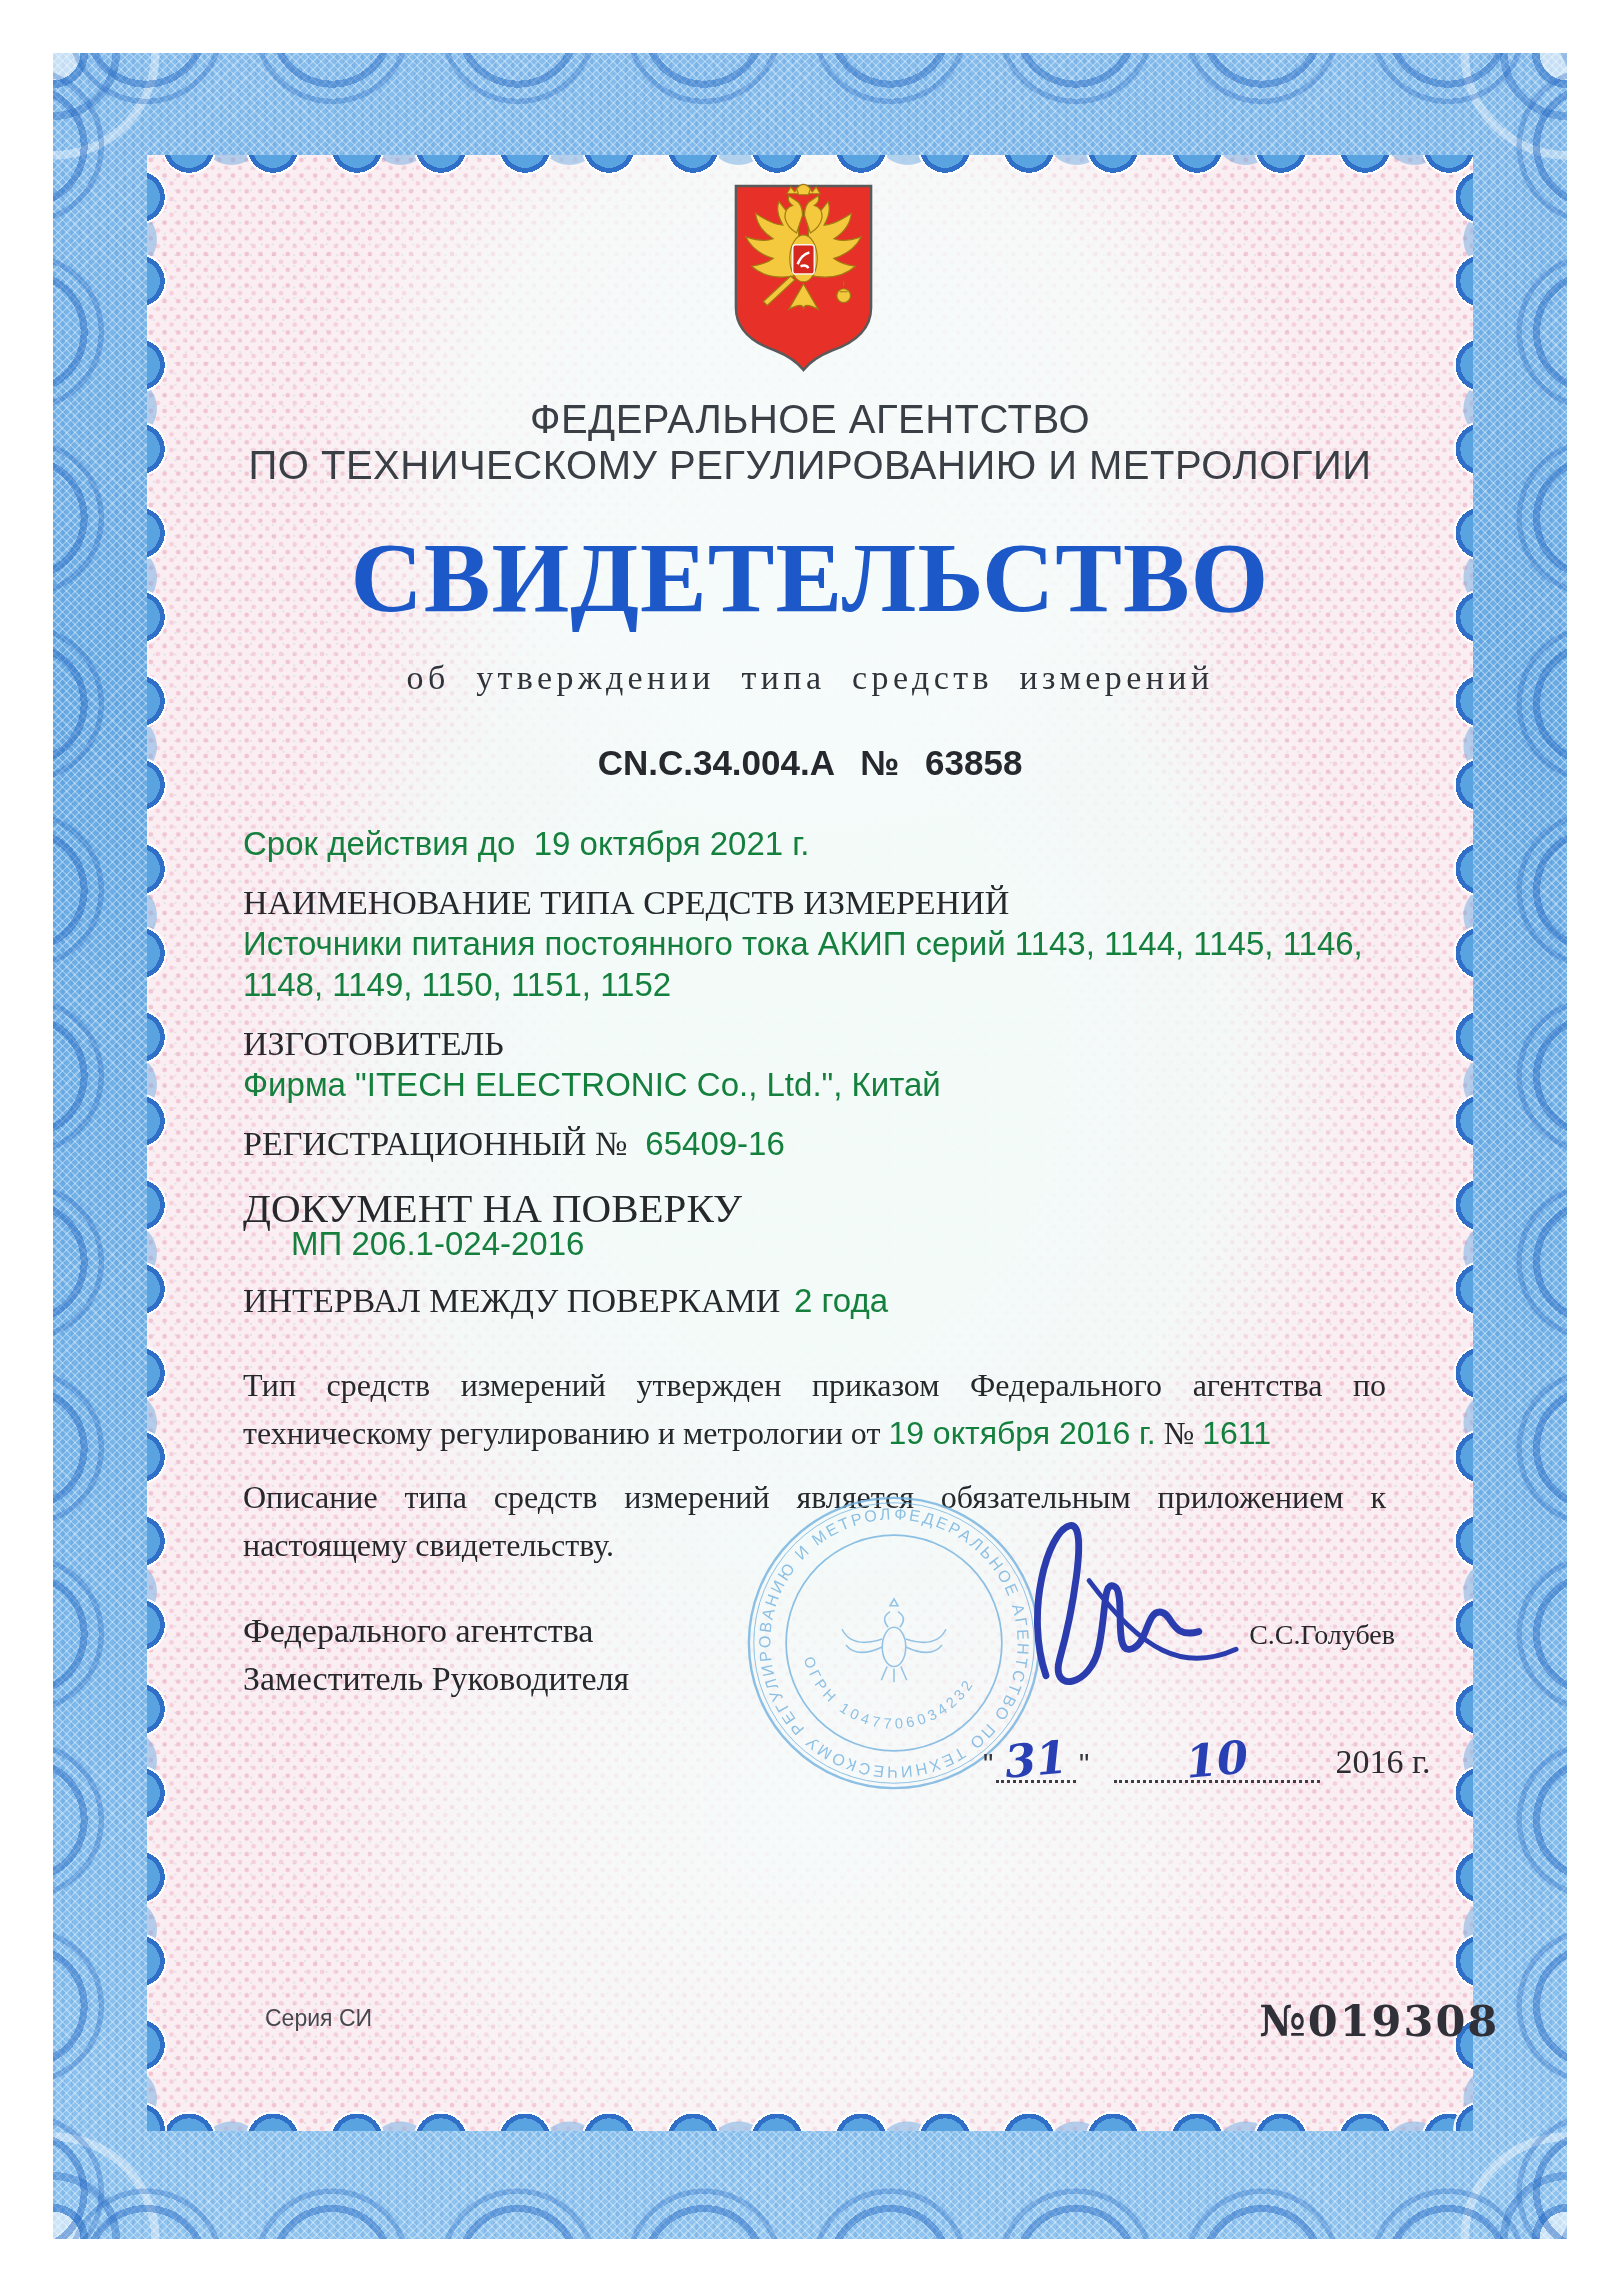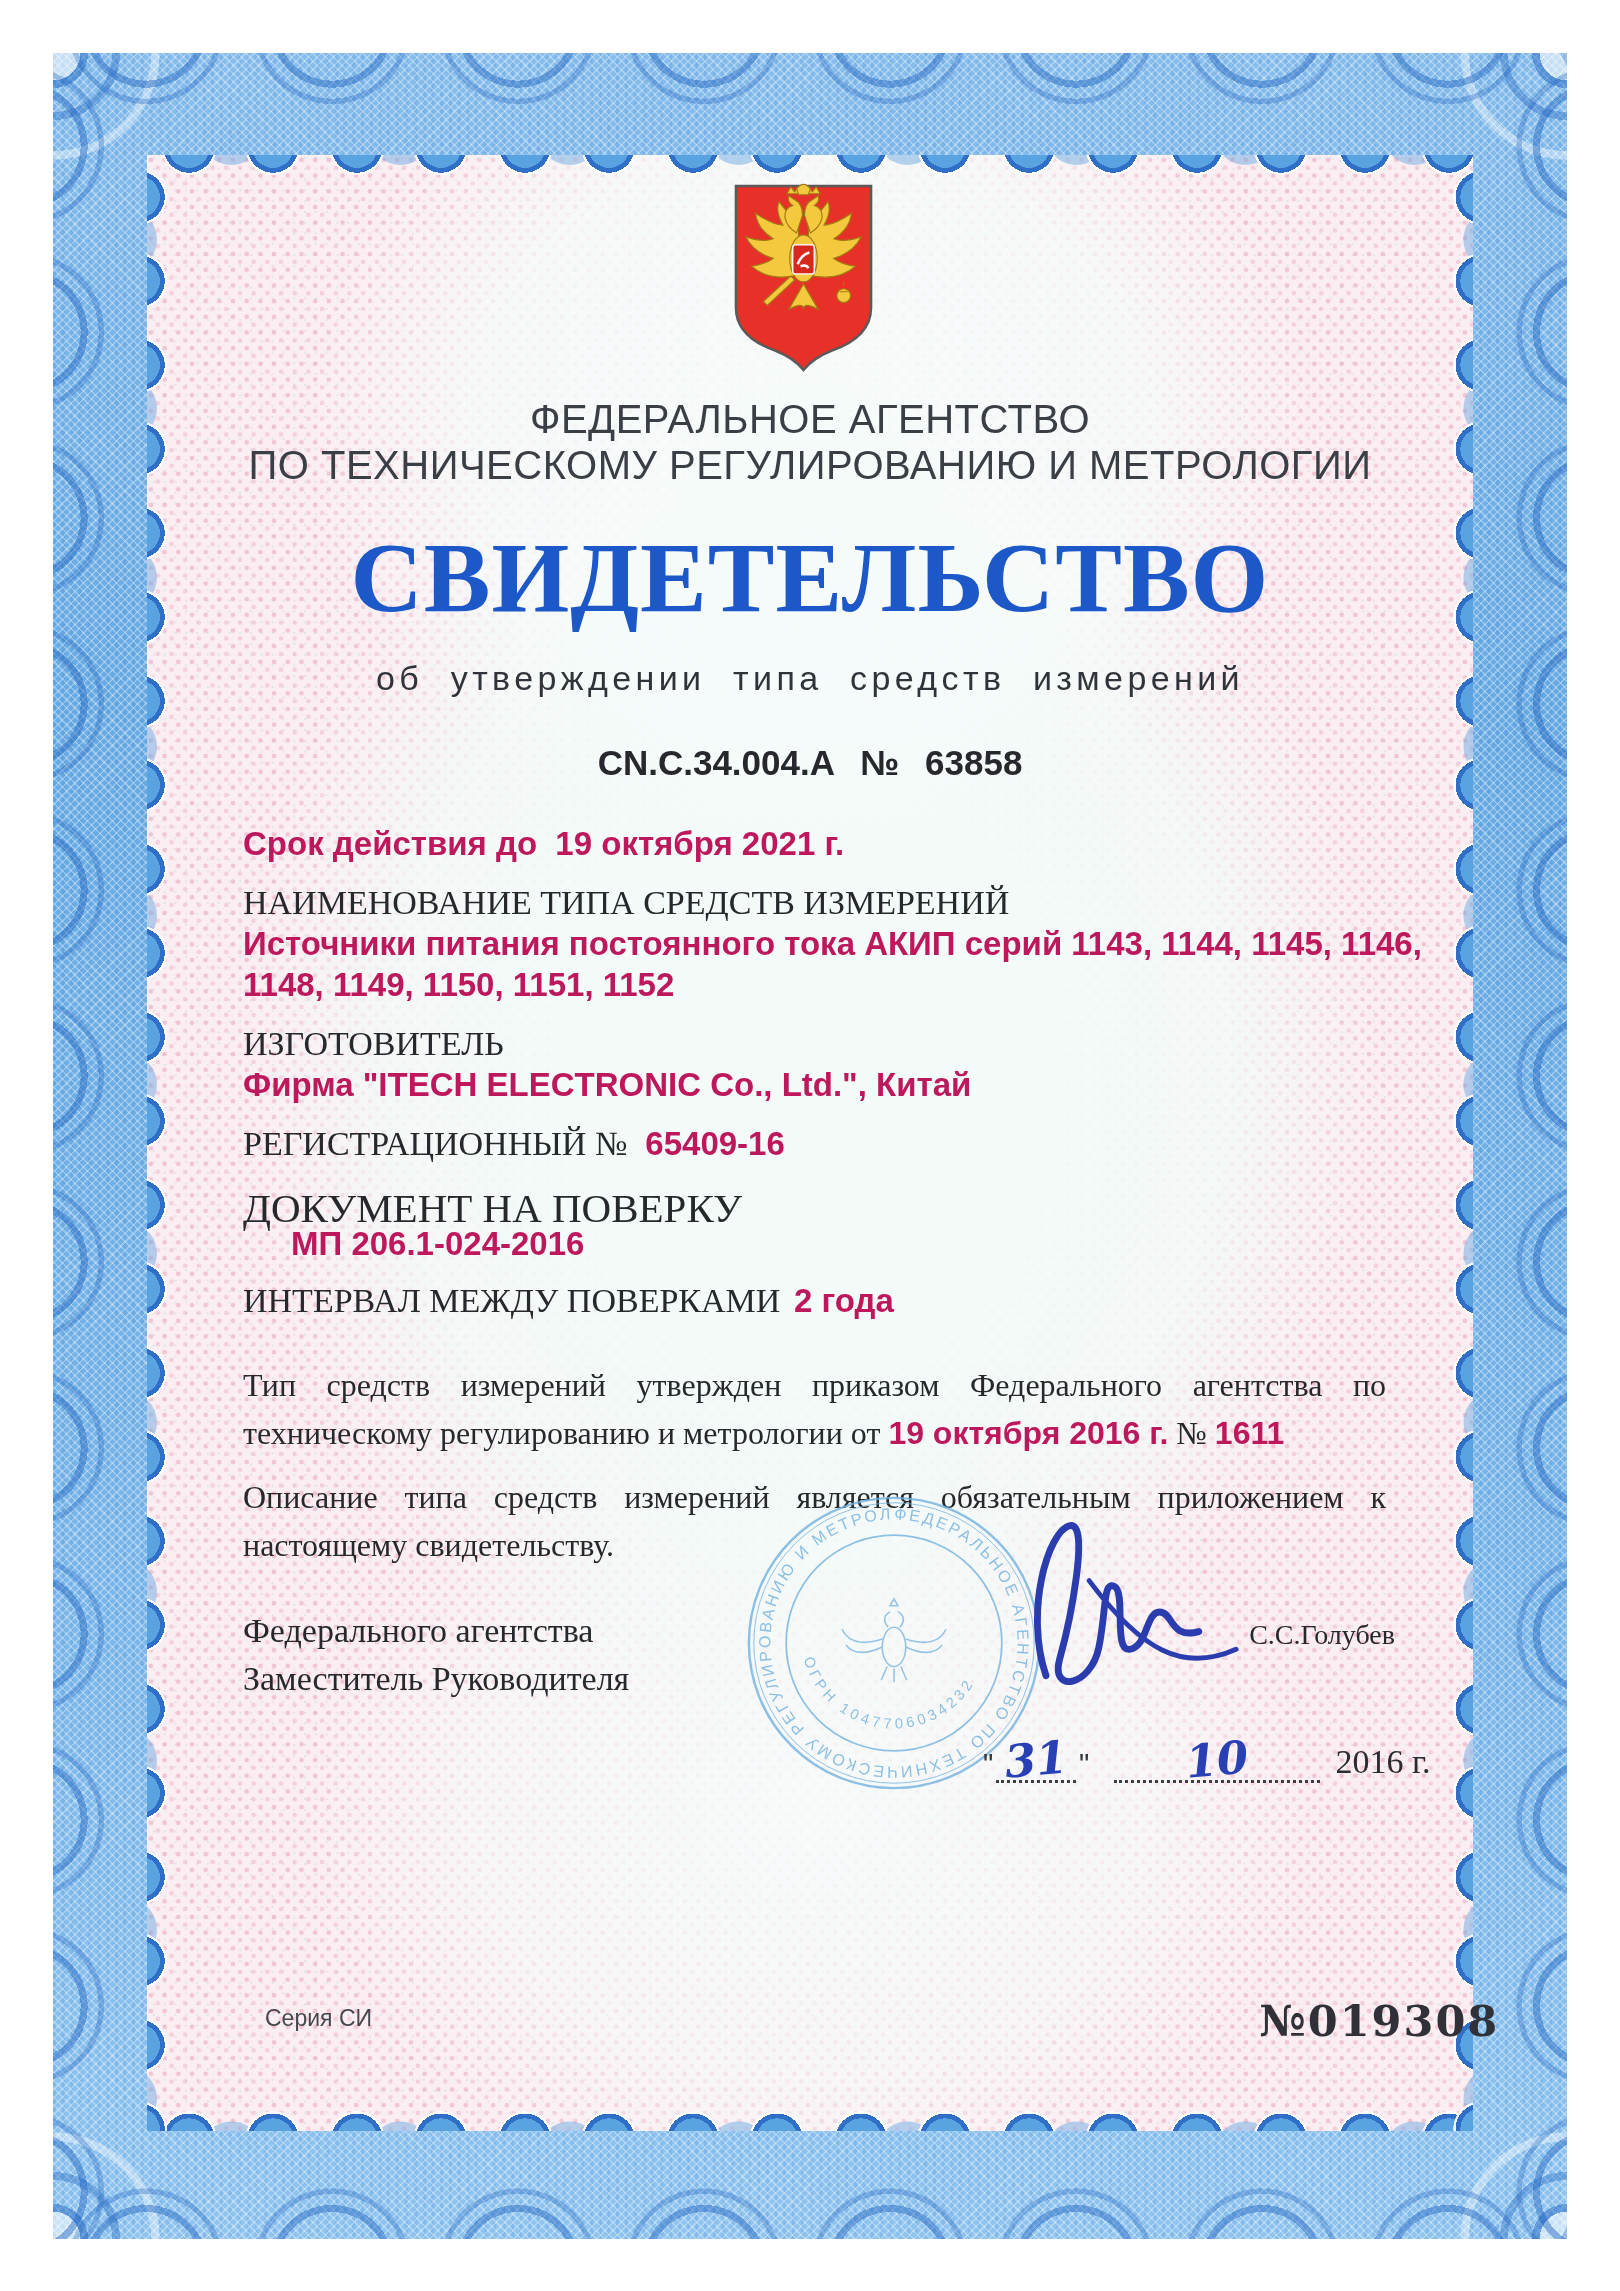--- a/index.html
+++ b/index.html
@@ -72,27 +72,27 @@
     background-size:33px 84px, 33px 169px; background-repeat:repeat-y; }
 
   
   .content { position:absolute; inset:0; z-index:2;padding-left:17px; }
   .abs { position:absolute; }
   .emblem { left:730px; top:182px; width:147px; height:192px; }
   .agency { left:0; right:0; top:396px; text-align:center; font-family:"Liberation Sans",sans-serif;
             font-size:40px; line-height:46px; color:#3a3e45; letter-spacing:0.5px; }
   .main-title { left:0; right:0; top:523px; text-align:center; font-family:"Liberation Serif",serif;
             font-weight:bold; font-size:100px; line-height:110px; color:#1c58c8; letter-spacing:1px; }
-  .subtitle { left:0; right:0; top:659px; text-align:center; font-family:Liberation Sans, sans-serif;
+  .subtitle { left:0; right:0; top:659px; text-align:center; font-family:Liberation Serif, serif;
             font-size:34px; color:#30343a; letter-spacing:4.4px; word-spacing:13.7px; }
   .cert-no { left:0; right:0; top:743px; text-align:center; font-family:"Liberation Sans",sans-serif;
             font-weight:bold; font-size:35px; color:#26282e; }
   .cert-no .gap { display:inline-block; width:25.5px; }
   .line { white-space:pre-wrap; }
-  .bold-sans { font-family:"Liberation Sans",sans-serif; font-weight:bold; color:#be185d; }
+  .bold-sans { font-family:"Liberation Sans",sans-serif; font-weight:normal; color:#15803d; }
   .lab { font-family:"Liberation Serif",serif; color:#26282c; }
   .validity      { left:243px; top:825px;  font-size:33px; }
   .f-name-label  { left:243px; top:884px;  font-size:34px; }
   .f-name-v1     { left:243px; top:925px;  font-size:33px; }
   .f-name-v2     { left:243px; top:966px;  font-size:33px; }
   .f-man-label   { left:243px; top:1025px; font-size:34px; }
   .f-man-value   { left:243px; top:1066px; font-size:33px; }
   .f-reg         { left:243px; top:1125px; font-size:34px; }
   .f-reg b       { font-size:33px; margin-left:18px; }
   .f-doc-label   { left:243px; top:1184px; font-size:41px; }

